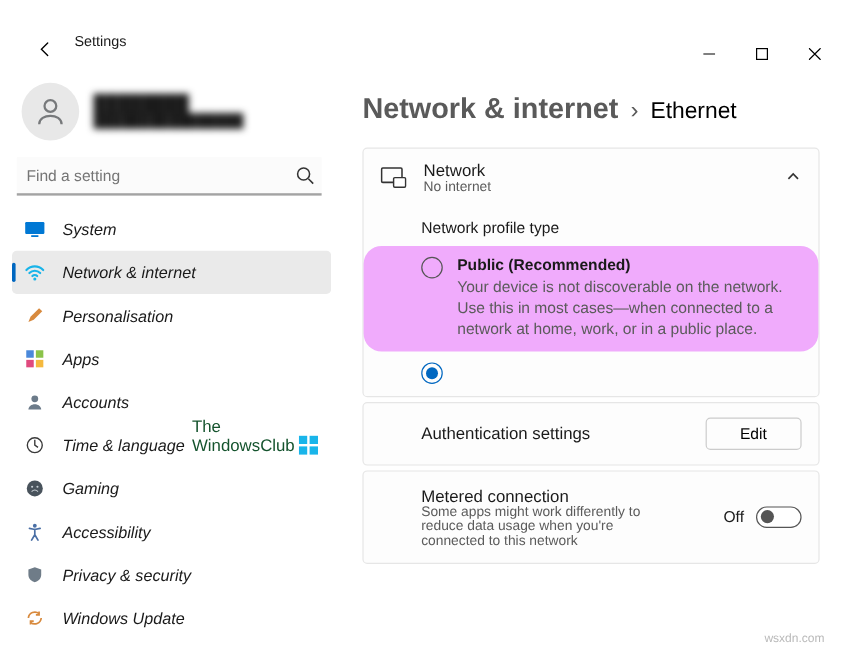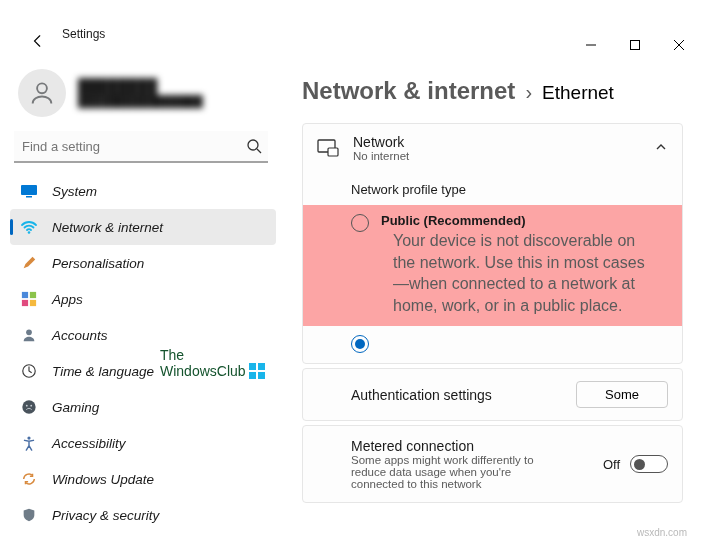--- a/index.html
+++ b/index.html
@@ -44,26 +44,26 @@
 .card-head { display: flex; align-items: center; padding: 10px 14px; gap: 14px; }
 .card-head .chicon { width: 22px; height: 22px; }
 .card-head .chtitle { font-size: 14px; }
 .card-head .chsub { font-size: 11.5px; color: #5b5b5b; }
 .card-head .chev { margin-left: auto; }
 .card-head .right-ctrl { margin-left: auto; display: flex; align-items: center; gap: 10px; }
 
 .section-label { font-size: 13px; padding: 10px 24px 8px 48px; }
 
 .option { display: flex; gap: 12px; padding: 8px 24px 10px 48px; }
-.option.hl { background: #fca5a5; }
+.option.hl { background: #f0abfc; border-radius: 15px; }
 .radio { width: 18px; height: 18px; border: 1.5px solid #555; border-radius: 50%; flex-shrink: 0; margin-top: 1px; position: relative; }
 .radio.selected { border-color: #0067c0; }
 .radio.selected::after { content: ""; position: absolute; inset: 3px; border-radius: 50%; background: #0067c0; }
 .opt-title { font-size: 13px; font-weight: 600; }
-.opt-desc { font-size: 16px; color: #5b5b5b; line-height: 1.35; margin-top: 2px; margin-left: 12px; }
+.opt-desc { font-size: 13px; color: #5b5b5b; line-height: 1.35; margin-top: 2px; }
 
 .linkrow { padding: 10px 24px 14px 48px; }
 .linkrow a { color: #0067c0; font-size: 13px; text-decoration: none; }
 
 .btn-edit { border: 1px solid #ccc; background: #fdfdfd; border-radius: 4px; padding: 5px 28px; font-size: 13px; }
 
 .toggle { width: 38px; height: 18px; border: 1.2px solid #555; border-radius: 10px; position: relative; background: #fff; }
 .toggle::after { content: ""; position: absolute; left: 3px; top: 2.5px; width: 11px; height: 11px; background: #555; border-radius: 50%; }
 
 .watermark { position: absolute; left: 160px; top: 348px; font-size: 14px; line-height: 1.1; color: #14532d; pointer-events: none; }
@@ -199,33 +199,33 @@
             <svg viewBox="0 0 18 18" width="16" height="16">
               <circle cx="9" cy="3.5" r="1.8" fill="#4a6fa5"></circle>
               <path d="M4 6l5 1 5-1M9 7v5l-3 5M9 12l3 5" stroke="#4a6fa5" stroke-width="1.6" fill="none" stroke-linecap="round"></path>
             </svg>
           </span>
         <span class="nlabel">Accessibility</span>
       </div>
       <div class="navitem">
         <span class="nicon">
             <svg viewBox="0 0 18 18" width="16" height="16">
+              <path d="M9 2l6 2v5c0 4-3 6-6 7-3-1-6-3-6-7V4l6-2z" fill="#6f7c88"></path>
+            </svg>
+          </span>
+        <span class="nlabel">Privacy &amp; security</span>
+      </div>
+      <div class="navitem">
+        <span class="nicon">
+            <svg viewBox="0 0 18 18" width="16" height="16">
               <path d="M3 9a6 6 0 0 1 10-4M15 9a6 6 0 0 1-10 4" stroke="#d88a3e" stroke-width="1.6" fill="none"></path>
               <path d="M13 3v3h-3M5 15v-3h3" stroke="#d88a3e" stroke-width="1.6" fill="none"></path>
             </svg>
           </span>
         <span class="nlabel">Windows Update</span>
-      </div>
-      <div class="navitem">
-        <span class="nicon">
-            <svg viewBox="0 0 18 18" width="16" height="16">
-              <path d="M9 2l6 2v5c0 4-3 6-6 7-3-1-6-3-6-7V4l6-2z" fill="#6f7c88"></path>
-            </svg>
-          </span>
-        <span class="nlabel">Privacy &amp; security</span>
       </div>
     </div>
   </div>
 
   <div class="main">
     <div class="breadcrumb">
       <span class="bc1">Network &amp; internet</span>
       <span class="sep">›</span>
       <span class="bc2">Ethernet</span>
     </div>
@@ -258,21 +258,21 @@
       <div class="option">
         <div class="radio selected"></div>
       </div>
 
     </div>
 
     <div class="card">
       <div class="card-head" style="padding:12px 14px 12px 48px;">
         <div class="chtitle">Authentication settings</div>
         <div class="right-ctrl">
-          <button class="btn-edit">Some</button>
+          <button class="btn-edit">Edit</button>
         </div>
       </div>
     </div>
 
     <div class="card">
       <div class="card-head" style="padding:12px 14px 12px 48px;">
         <div style="max-width:200px;">
           <div class="chtitle">Metered connection</div>
           <div class="chsub">Some apps might work differently to reduce data usage when you're connected to this network</div>
         </div>

